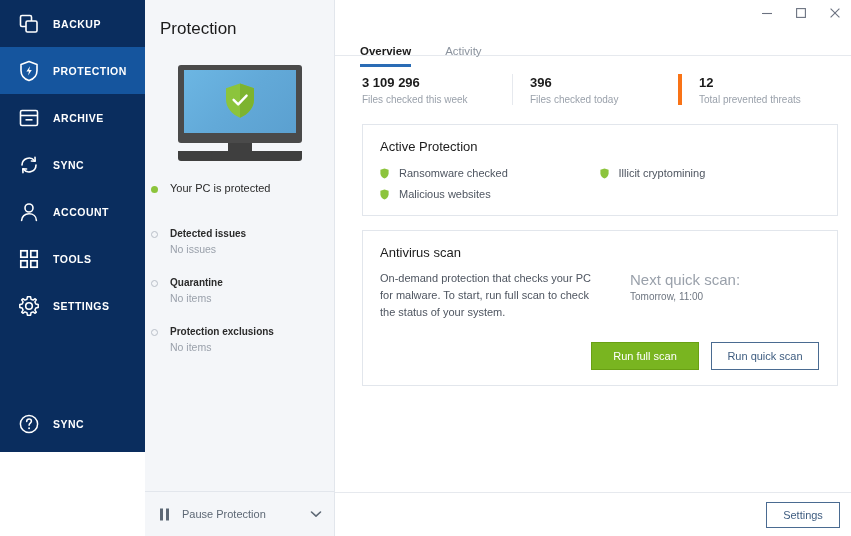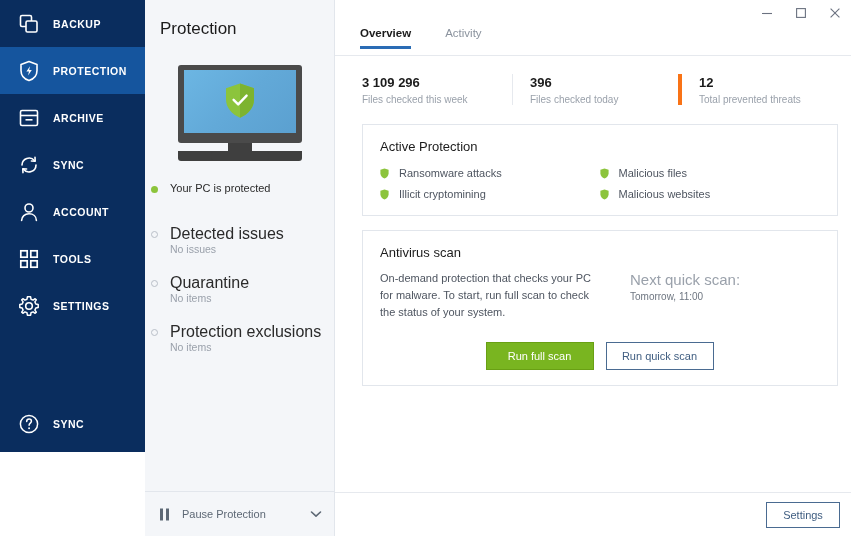--- a/index.html
+++ b/index.html
@@ -99,21 +99,21 @@
   }
   .status-list { margin-top: 20px; padding-left: 6px; }
   .status-row { display: flex; align-items: flex-start; margin-bottom: 18px; }
   .status-row.first { margin-bottom: 30px; }
   .dot {
     width: 7px; height: 7px; border-radius: 50%;
     margin-top: 5px; margin-right: 12px; flex: 0 0 7px;
   }
   .dot.green { background: #8cc43c; }
   .dot.hollow { background: transparent; border: 1px solid #b9bfc8; width: 7px; height: 7px; }
-  .status-main { font-size: 16px; color: #2a2a2a; font-weight: normal; line-height: 15px; }
+  .status-main { font-size: 10px; color: #2a2a2a; font-weight: bold; line-height: 15px; }
   .status-sub { font-size: 10.5px; color: #9aa1ab; line-height: 15px; margin-top: 1px; }
   .status-single { font-size: 11px; color: #2a2a2a; line-height: 15px; }
   .mid-spacer { flex: 1 1 auto; }
   .pause-bar {
     height: 45px;
     border-top: 1px solid #e2e6ec;
     display: flex; align-items: center;
     padding: 0 12px 0 14px;
     cursor: pointer;
   }
@@ -135,21 +135,21 @@
   .tabs {
     height: 30px;
     display: flex; align-items: flex-start;
     padding-left: 25px;
     border-bottom: 1px solid #e6e9ee;
     position: relative;
   }
   .tab {
     font-size: 11.5px; color: #8b939e;
     margin-right: 34px; padding-bottom: 9px;
-    position: relative; cursor: pointer; top: 1px;
+    position: relative; cursor: pointer; top: 19px;
   }
   .tab.active { color: #1b1b1b; font-weight: bold; }
   .tab.active::after {
     content: ""; position: absolute; left: 0; right: 0; bottom: -1px;
     height: 3px; background: #2a6cb5;
   }
   .content { flex: 1 1 auto; padding: 18px 20px 0 27px; }
   .stats { display: flex; margin-bottom: 19px; }
   .stat { padding-right: 18px; }
   .stat.s1 { width: 150px; }
@@ -168,21 +168,21 @@
   .feat-grid { display: flex; flex-wrap: wrap; margin-top: 13px; }
   .feat { width: 50%; display: flex; align-items: center; margin-bottom: 9px; }
   .feat:nth-child(3), .feat:nth-child(4) { margin-bottom: 0; }
   .feat-ico { margin-right: 10px; display: flex; align-items: center; }
   .feat-txt { font-size: 11px; color: #4e5560; }
   .av-body { display: flex; }
   .av-left { width: 222px; }
   .av-right { padding-left: 28px; padding-top: 1px; }
   .av-lbl { font-size: 15px; color: #9aa1ab; line-height: 17px; }
   .av-val { font-size: 10px; color: #6e7681; line-height: 17px; }
-  .av-actions { display: flex; justify-content: center; margin-top: 21px; }
+  .av-actions { display: flex; justify-content: flex-end; margin-top: 21px; }
   .btn {
     font-size: 11px; cursor: pointer; text-align: center;
     padding: 7px 0; width: 108px;
   }
   .btn-primary { background: #79b520; border: 1px solid #69a014; color: #ffffff; margin-right: 12px; }
   .btn-outline { background: #ffffff; border: 1px solid #4a6b91; color: #3f5d80; }
   .footer {
     height: 44px; border-top: 1px solid #e6e9ee;
     display: flex; align-items: center; justify-content: flex-end;
     padding-right: 18px;
@@ -403,29 +403,21 @@
 
       <div class="card">
         <div class="card-title">Active Protection</div>
         <div class="feat-grid">
           <div class="feat">
             <span class="feat-ico">
               <svg width="9" height="11" viewBox="0 0 9 11">
                   <path d="M4.5 0.4 L8.6 1.8 V5.3 C8.6 7.8 6.8 9.8 4.5 10.6 C2.2 9.8 0.4 7.8 0.4 5.3 V1.8 Z" fill="#8cc43c"></path>
                 </svg>
             </span>
-            <span class="feat-txt">Ransomware attacks</span>
-          </div>
-          <div class="feat">
-            <span class="feat-ico">
-              <svg width="9" height="11" viewBox="0 0 9 11">
-                  <path d="M4.5 0.4 L8.6 1.8 V5.3 C8.6 7.8 6.8 9.8 4.5 10.6 C2.2 9.8 0.4 7.8 0.4 5.3 V1.8 Z" fill="#8cc43c"></path>
-                </svg>
-            </span>
-            <span class="feat-txt">Malicious files</span>
+            <span class="feat-txt">Ransomware checked</span>
           </div>
           <div class="feat">
             <span class="feat-ico">
               <svg width="9" height="11" viewBox="0 0 9 11">
                   <path d="M4.5 0.4 L8.6 1.8 V5.3 C8.6 7.8 6.8 9.8 4.5 10.6 C2.2 9.8 0.4 7.8 0.4 5.3 V1.8 Z" fill="#8cc43c"></path>
                 </svg>
             </span>
             <span class="feat-txt">Illicit cryptomining</span>
           </div>
           <div class="feat">

